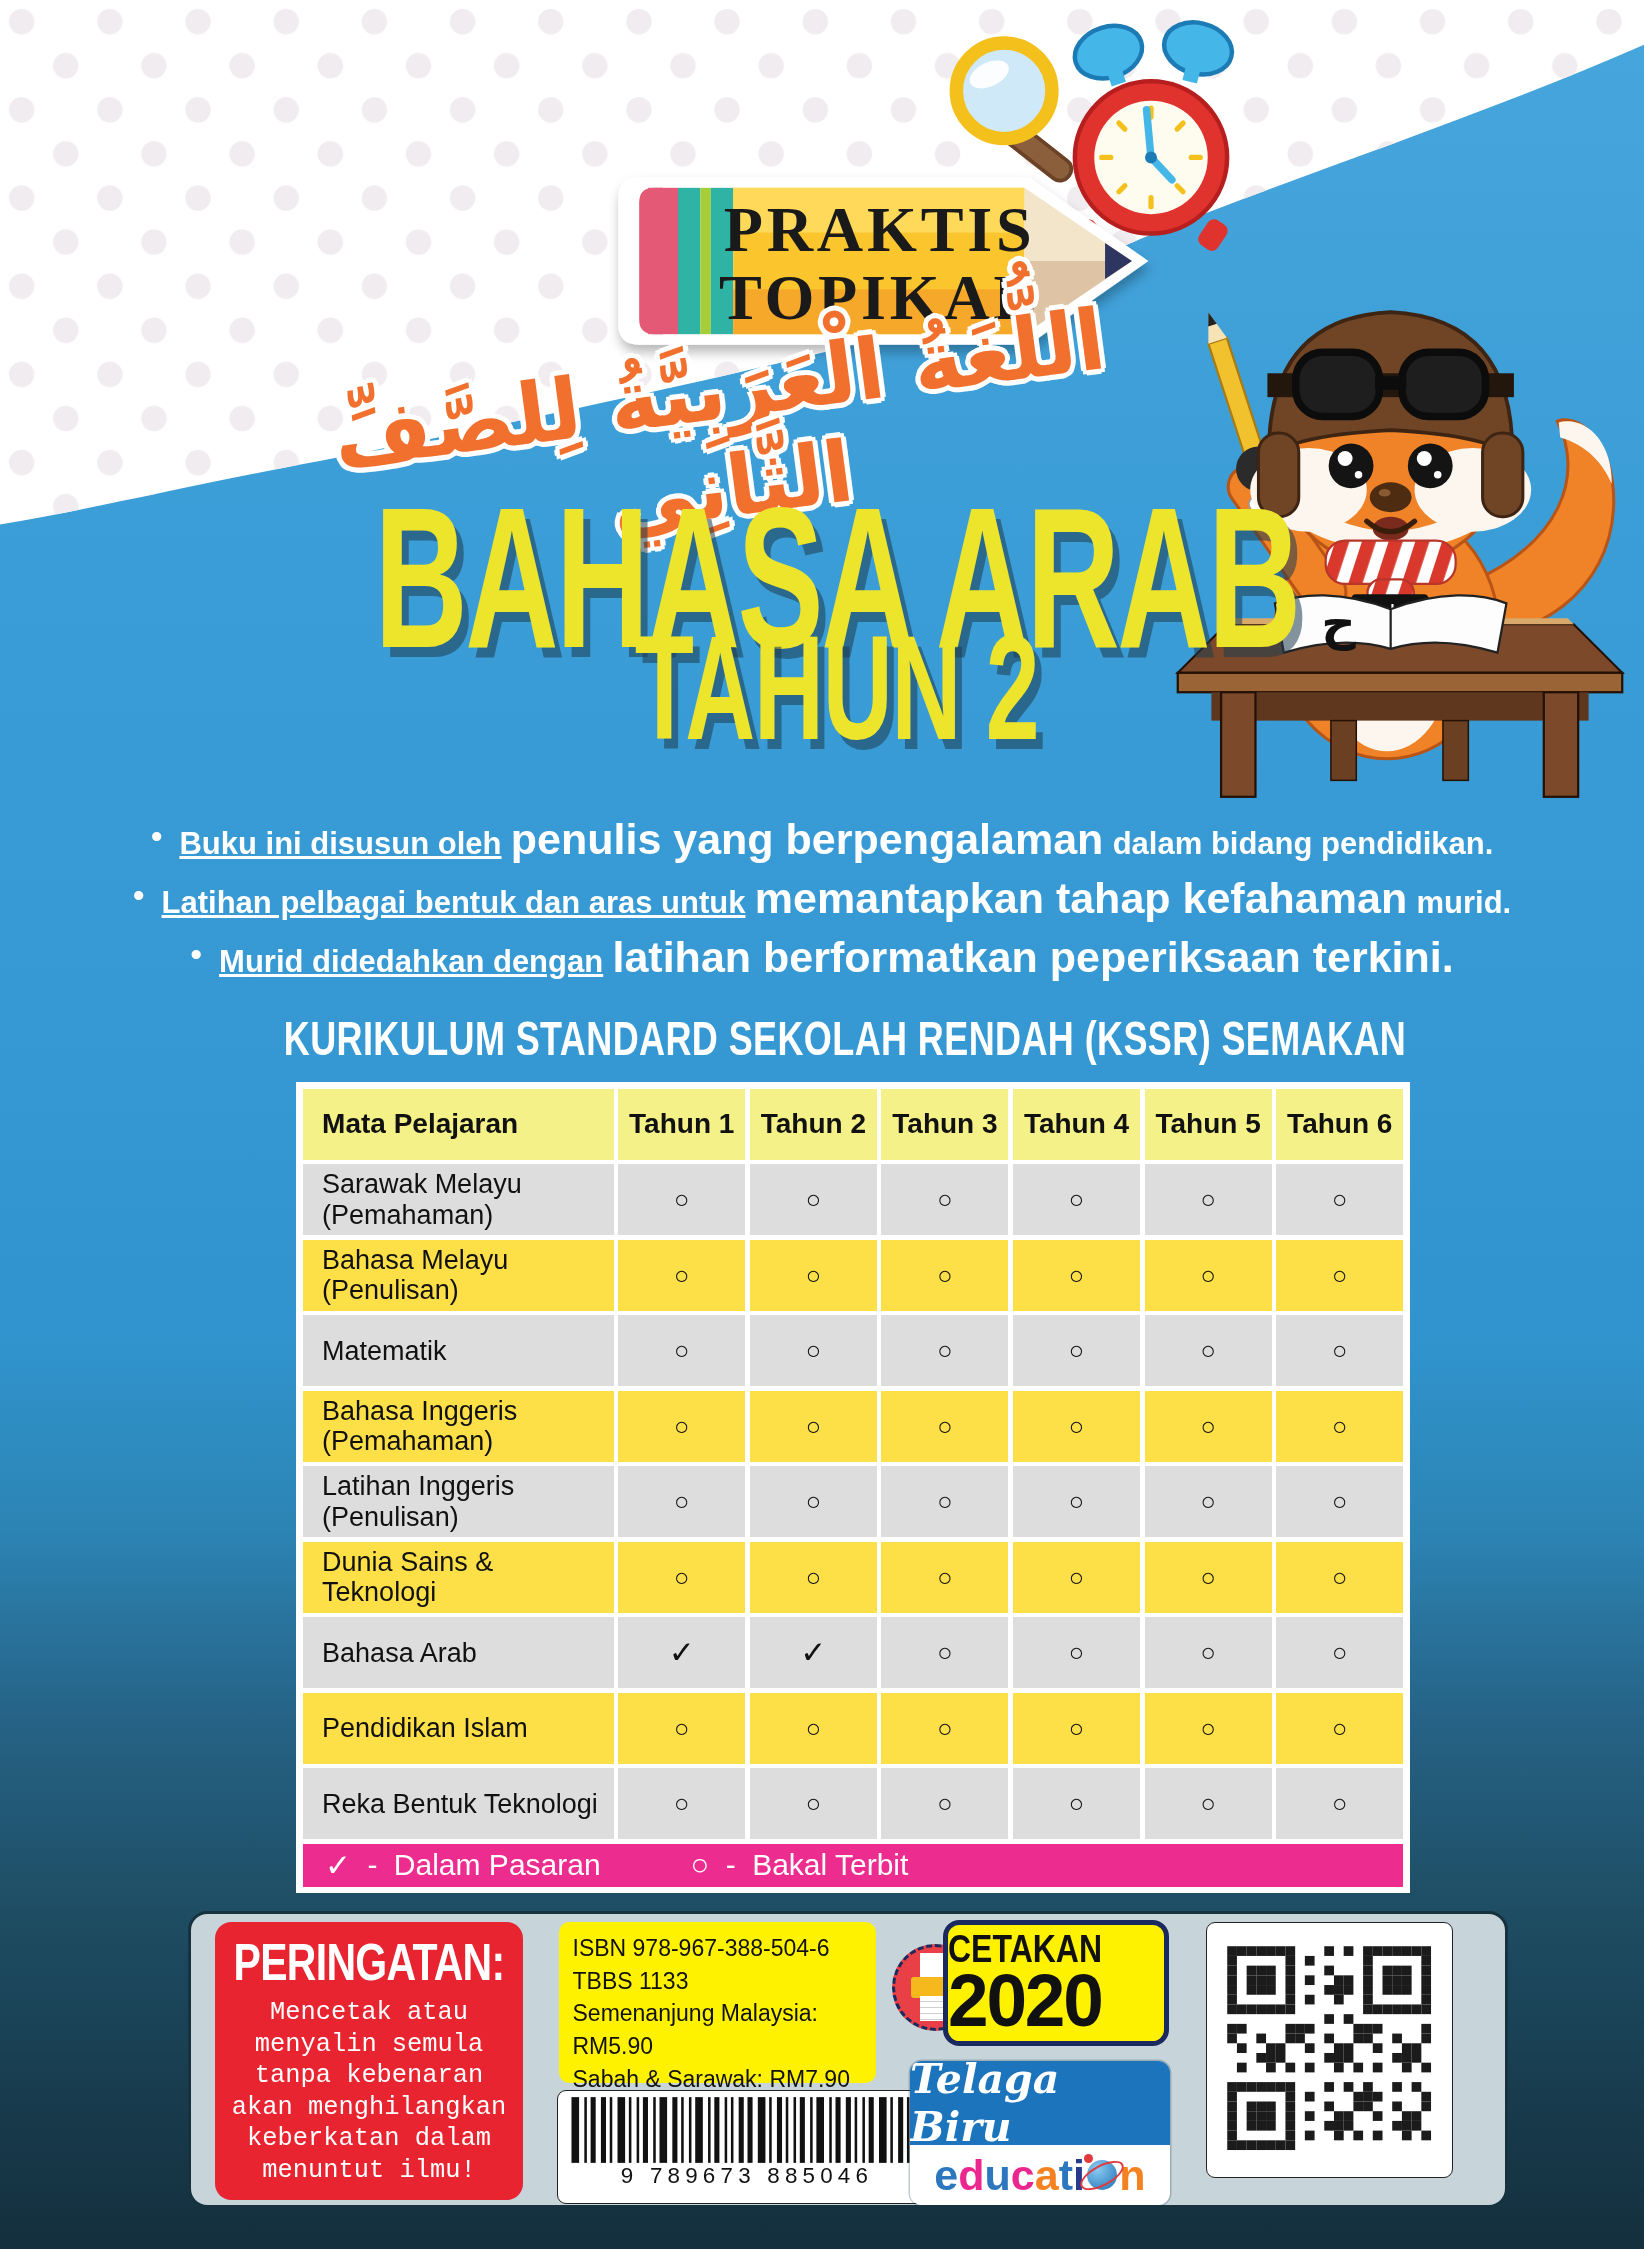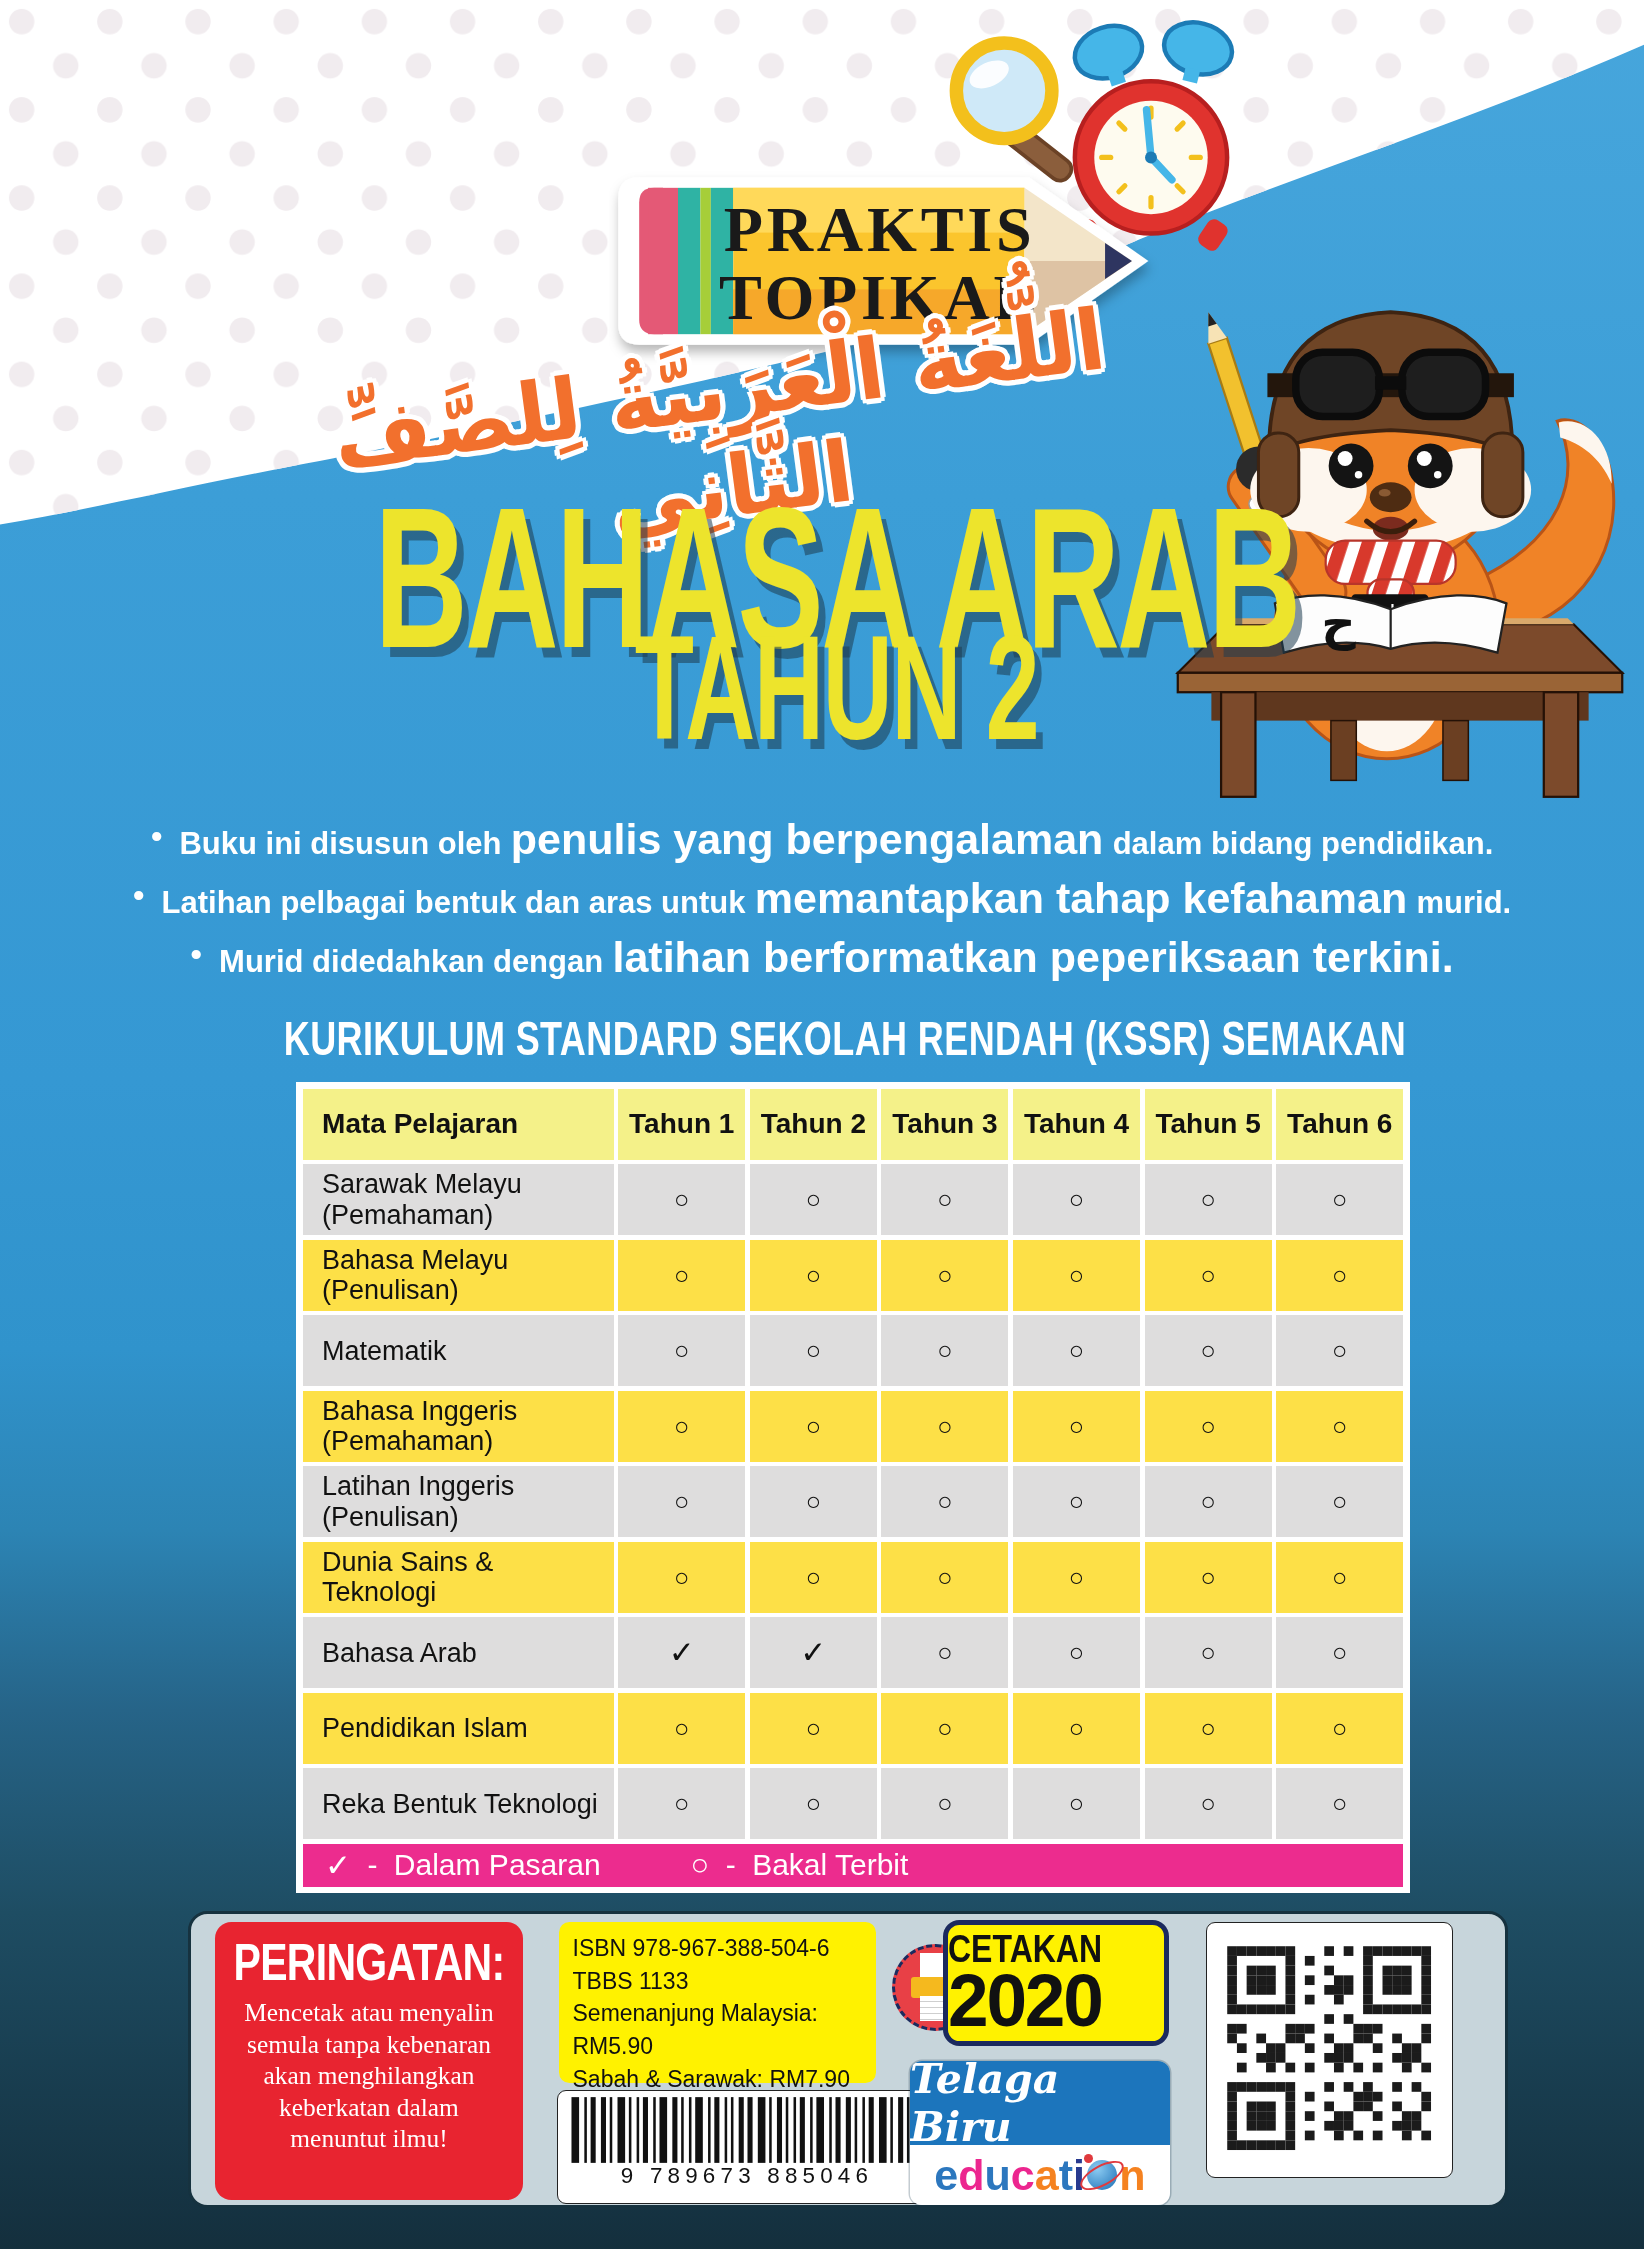--- a/index.html
+++ b/index.html
@@ -28,21 +28,21 @@
   .title-line1,.title-line2{display:inline-block;font-weight:bold;line-height:.92;
     text-shadow:8.2px 8.2px 0 rgba(30,60,80,.55);}
   .title-line1{font-size:152px;letter-spacing:-3px;transform:scale(.85,1.32);}
   .title-line2{font-size:114px;letter-spacing:-1.5px;transform:scale(.85,1.3);margin-top:-12px;}
   
   .bullets{left:0;top:817px;width:1644px;text-align:center;color:#fff;}
   .bullet-line{line-height:1.05;margin-bottom:14px;white-space:nowrap;}
   .bullet-line::before{content:"•";font-size:34px;margin-right:13.5px;vertical-align:6px;}
   .b-pre,.b-post{font-size:31px;font-weight:bold;}
   .b-em{font-size:43px;font-weight:bold;}
-  .b-pre{margin-right:.3em;} .b-post{margin-left:.3em;} .b-post:empty{margin:0;}
+  .b-pre{margin-right:.3em;text-decoration:underline;} .b-post{margin-left:.3em;} .b-post:empty{margin:0;}
   
   .kssr-heading{left:247px;top:1018px;width:1196px;text-align:center;color:#fff;
     font-size:36px;font-weight:bold;letter-spacing:0.4px;transform:scaleY(1.32);}
   
   .tbl{left:296px;top:1082px;width:1114px;background:#fff;padding:6.7px;box-sizing:border-box;}
   .tbl-grid{display:grid;grid-template-columns:311px repeat(6,1fr);grid-auto-rows:71px;gap:4.5px;}
   .th{background:#F4F189;display:flex;align-items:center;font-size:28px;font-weight:600;color:#111;}
   .th.first{padding-left:19.4px;} .th.center{justify-content:center;}
   .cell{display:flex;align-items:center;font-size:27px;color:#111;}
   .cell.dk{background:#DEDDDD;} .cell.lt{background:#fde047;}
@@ -53,21 +53,21 @@
     align-items:center;padding-left:22.4px;font-size:30px;}
   .tbl-legend .dash{margin:0 16.4px;}
   .tbl-legend .glyph{font-size:31px;}
   .tbl-legend .gap{width:90px;}
   
   .footer-panel{left:188px;top:1911px;width:1320px;height:297px;background:#C7D5DB;
     border:3.7px solid #16323F;border-radius:19.4px;box-sizing:border-box;}
   .warn-box{left:24px;top:7.5px;width:308px;height:278px;background:#E82430;border-radius:16.4px;
     color:#fff;text-align:center;padding-top:18px;box-sizing:border-box;}
   .warn-title{display:inline-block;font-size:41px;font-weight:900;letter-spacing:-0.7px;transform:scaleY(1.25);}
-  .warn-body{font-family:Liberation Serif, serif;font-size:25.4px;line-height:1.24;width:277px;margin:10.5px auto 0;}
+  .warn-body{font-family:Liberation Mono, monospace;font-size:25.4px;line-height:1.24;width:277px;margin:10.5px auto 0;}
   .isbn-box{left:368px;top:7.5px;width:317px;height:161px;background:#FFF200;border-radius:10.5px;
     padding:10.5px 0 0 13.5px;box-sizing:border-box;font-size:23px;line-height:1.42;color:#111;font-weight:500;}
   .barcode-box{left:366px;top:176px;width:380px;height:114px;background:#fff;border:1.5px solid #222;
     border-radius:9px;box-sizing:border-box;text-align:center;padding-top:6px;}
   .barcode-digits{font-size:22.4px;letter-spacing:5.2px;color:#111;margin-top:-3px;}
   .print-circle{left:701px;top:30px;width:87px;height:87px;border-radius:50%;background:#E84046;
     border:3.7px dashed #1B2A5E;box-sizing:border-box;overflow:hidden;}
   .pr-paper{position:absolute;left:25.4px;top:6px;width:33px;height:25.4px;background:#fff;}
   .pr-body{position:absolute;left:16.4px;top:30px;width:48px;height:21px;background:#F5B91E;border-radius:3px;}
   .pr-out{position:absolute;left:25.4px;top:49px;width:30px;height:25.4px;background:

